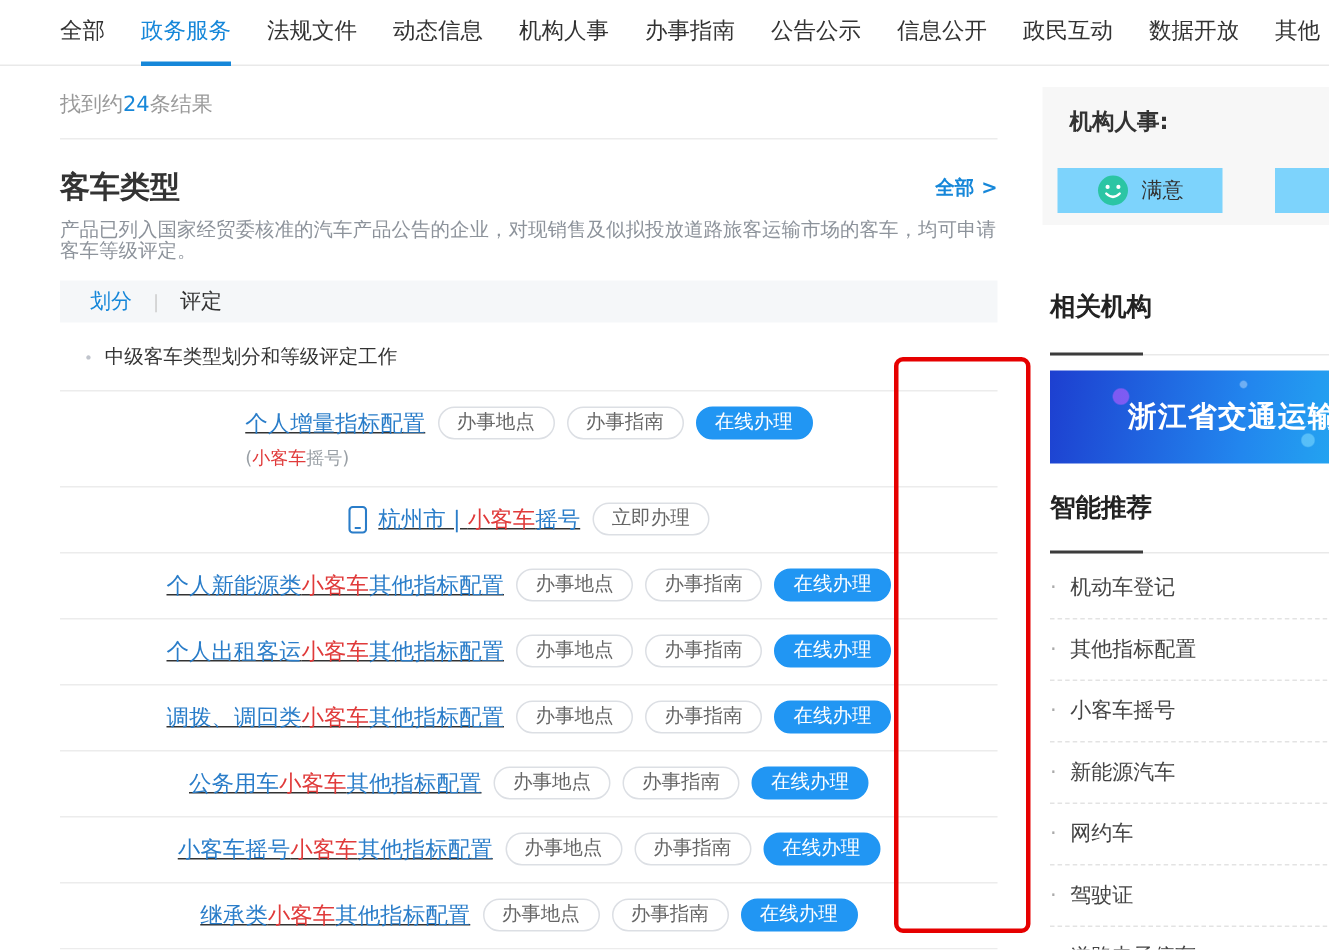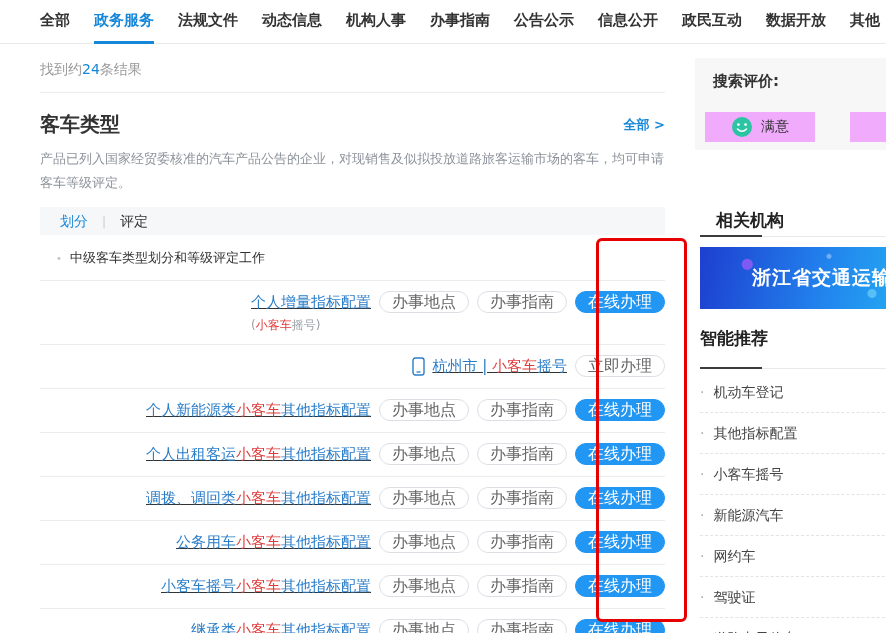--- a/index.html
+++ b/index.html
@@ -3,55 +3,55 @@
 <meta charset="utf-8">
 <style>
   html,body{margin:0;padding:0;}
   body{
     width:886px;height:633px;overflow:hidden;position:relative;background:#fff;
     font-family:"DejaVu Sans","Liberation Sans",sans-serif;color:#333;
   }
   
   .topnav{position:absolute;left:0;top:0;width:886px;height:44px;border-bottom:1px solid #e9e9e9;
     padding-left:40px;box-sizing:border-box;white-space:nowrap;background:#fff;z-index:5;}
-  .nav-tab{display:inline-block;line-height:41px;margin-right:24px;font-size:15px;font-weight:700;color:#333;cursor:pointer;}
+  .nav-tab{display:inline-block;line-height:41px;margin-right:24px;font-size:15px;font-weight:400;color:#333;cursor:pointer;}
   .nav-tab.active{color:var(--accent);border-bottom:3px solid var(--accent);}
   
   .main-col{position:absolute;left:40px;top:44px;width:625px;}
   .result-count{padding:17px 0 13px;font-size:14px;color:#999;border-bottom:1px solid #ececec;}
   .result-count .num{color:var(--accent);font-weight:400;text-align:center;}
   .cat-block{border-bottom:1px solid #ececec;}
   .cat-header{display:flex;justify-content:space-between;align-items:center;margin-top:18px;}
   .cat-title{font-size:20px;font-weight:700;color:#333;}
   .cat-more{font-size:13px;color:var(--accent);cursor:pointer;font-weight:bold;}
-  .cat-desc{margin:9px 0 0;font-size:13px;color:#8d939b;line-height:24px;}
+  .cat-desc{margin:9px 0 0;font-size:13px;color:#8d939b;line-height:14px;}
   .cat-tabs{margin-top:12px;height:28px;line-height:28px;background:#f5f7f9;padding-left:20px;font-size:14px;}
   .cat-tab{color:#333;cursor:pointer;margin-top:17px;}
   .cat-tab.active{color:var(--accent);}
   .cat-tab-sep{color:#ccc;margin:0 14px;font-size:12px;}
   .bullet-row{margin:14px 0 13px 16px;font-size:13px;color:#333;}
   .bullet-dot{color:#c0c4cc;margin-right:8px;font-size:10px;}
   
-  .result-row{display:flex;justify-content:flex-end;align-items:flex-start;padding:10px 0;border-bottom:1px solid #ececec;}
+  .result-row{display:flex;justify-content:center;align-items:flex-start;padding:10px 0;border-bottom:1px solid #ececec;}
   .row-title{font-size:15px;line-height:23px;text-decoration:underline;cursor:pointer;}
   .t-blue{color:var(--link);}
   .t-red{color:var(--red-text);}
   .t-gray{color:#9aa0a6;}
   .row-sub{font-size:12px;line-height:18px;margin-top:2px;text-decoration:none;}
   .row-actions{display:flex;align-items:center;white-space:nowrap;}
   .pill{height:22px;line-height:20px;border-radius:12px;border:1px solid #dcdfe4;background:#fff;color:#666;
-    font-size:16px;padding:0 12px;margin-left:8px;cursor:pointer;box-sizing:border-box;font-family:inherit;}
+    font-size:13px;padding:0 12px;margin-left:8px;cursor:pointer;box-sizing:border-box;font-family:inherit;}
   .pill.primary{background:var(--primary-button);border-color:var(--primary-button);color:#fff;}
   .phone-icon{margin-right:7px;flex:0 0 auto;}
   .title-line{display:flex;align-items:center;}
   
   .sidebar{position:absolute;left:695px;top:0;width:210px;height:633px;}
   .rating-box{position:absolute;left:0;top:58px;width:210px;height:92px;background:#f7f7f7;}
   .rating-label{position:absolute;left:18px;top:14px;font-size:15px;font-weight:700;color:#333;}
-  .rate-btn{position:absolute;top:54px;height:30px;background:#f0abfc;display:flex;align-items:center;
+  .rate-btn{position:absolute;top:54px;height:30px;background:#7dd3fc;display:flex;align-items:center;
     justify-content:center;font-size:14px;color:#333;cursor:pointer;border:none;font-family:inherit;}
   .rate-btn svg{margin-right:8px;}
   .rate-satisfied{left:10px;width:110px;}
   .rate-unsatisfied{left:155px;width:120px;}
   .sb-title{position:absolute;left:5px;font-size:17px;font-weight:700;color:#222;}
   .sb-underline{position:absolute;left:5px;width:205px;height:1px;background:#e9e9e9;}
   .sb-underline::before{content:"";position:absolute;left:0;top:-1px;width:62px;height:2px;background:#3c3c3c;}
   .banner{position:absolute;left:5px;top:247px;width:215px;height:62px;display:flex;align-items:center;
     padding-left:52px;box-sizing:border-box;color:#fff;font-size:19px;font-weight:700;letter-spacing:1px;cursor:pointer;
     background:
@@ -182,36 +182,36 @@
           <button class="pill">办事地点</button>
           <button class="pill">办事指南</button>
           <button class="pill primary">在线办理</button>
         </div>
       </div>
     </div>
 </main>
 
 <aside class="sidebar">
   <div class="rating-box">
-    <span class="rating-label">搜索评价:</span>
+    <span class="rating-label">机构人事:</span>
     <button class="rate-btn rate-satisfied">
       <svg width="22" height="22" viewBox="0 0 22 22">
         <circle cx="11" cy="11" r="10" fill="#2bc5a4"></circle>
         <circle cx="7.4" cy="8.6" r="1.4" fill="#fff"></circle>
         <circle cx="14.6" cy="8.6" r="1.4" fill="#fff"></circle>
         <path d="M6.5 13 Q11 17.5 15.5 13" fill="none" stroke="#fff" stroke-width="1.6" stroke-linecap="round"></path>
       </svg>
       <span>满意</span>
     </button>
     <button class="rate-btn rate-unsatisfied">
       
     </button>
   </div>
 
-  <h3 class="sb-title" style="top:193px;margin:16px;">相关机构</h3>
+  <h3 class="sb-title" style="top:193px;margin:0;">相关机构</h3>
   <div class="sb-underline" style="top:236px;"></div>
   <div class="banner">
     <span>浙江省交通运输</span>
   </div>
 
   <h3 class="sb-title" style="top:327px;margin:0;">智能推荐</h3>
   <div class="sb-underline" style="top:368px;"></div>
   <div class="rec-list" id="rec-list">
       <div class="rec-item"><span class="rec-bullet">·</span><span>机动车登记</span></div>
       <div class="rec-item"><span class="rec-bullet">·</span><span>其他指标配置</span></div>

